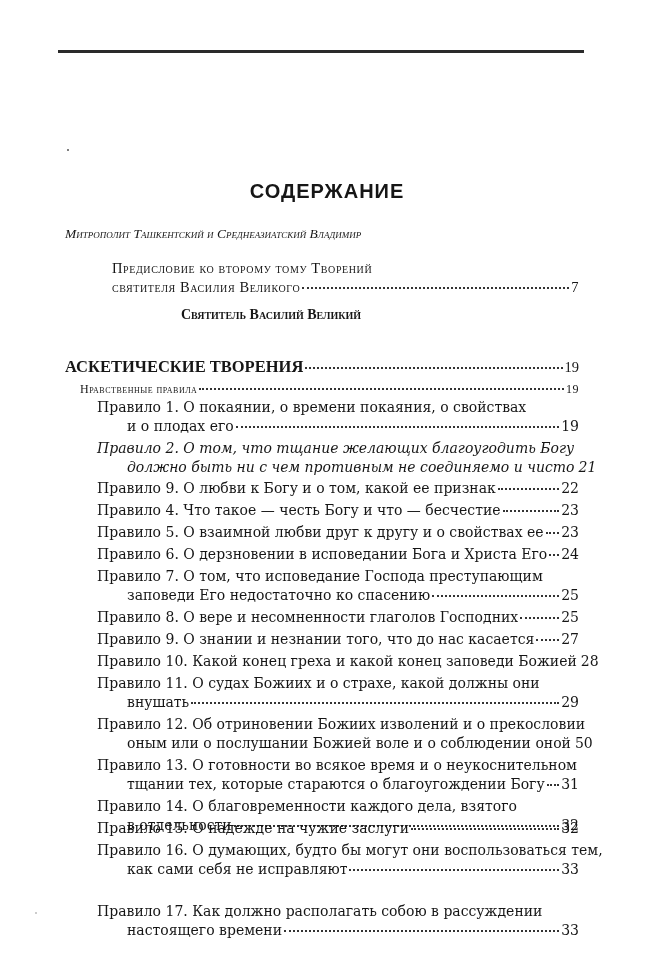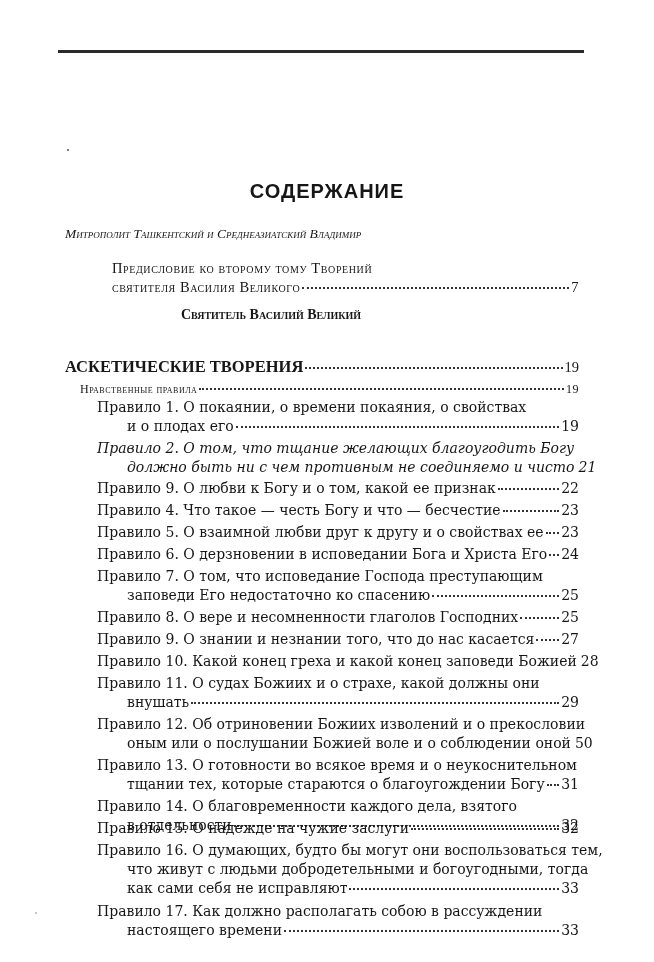--- a/index.html
+++ b/index.html
@@ -203,23 +203,20 @@
         <span class="txt">Правило 15. О надежде на чужие заслуги</span>
         <span class="dots"></span>
         <span class="page">32</span>
       </div>
     </div>
     <div class="entry rule-item" style="top: 826px;">
       <div class="line">
         <span class="txt">Правило 16. О думающих, будто бы могут они воспользоваться тем,</span>
       </div>
       <div class="line cont">
-        <span class="txt">что живут с людьми добродетельными и богоугодными, тогда</span>
-      </div>
-      <div class="line cont">
         <span class="txt">как сами себя не исправляют</span>
         <span class="dots"></span>
         <span class="page">33</span>
       </div>
     </div>
     <div class="entry rule-item" style="top: 887px;">
       <div class="line">
         <span class="txt">Правило 17. Как должно располагать собою в рассуждении</span>
       </div>
       <div class="line cont">

